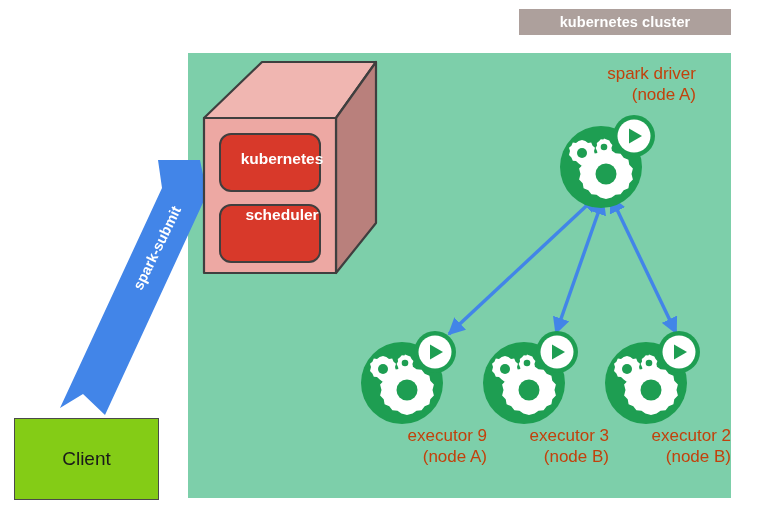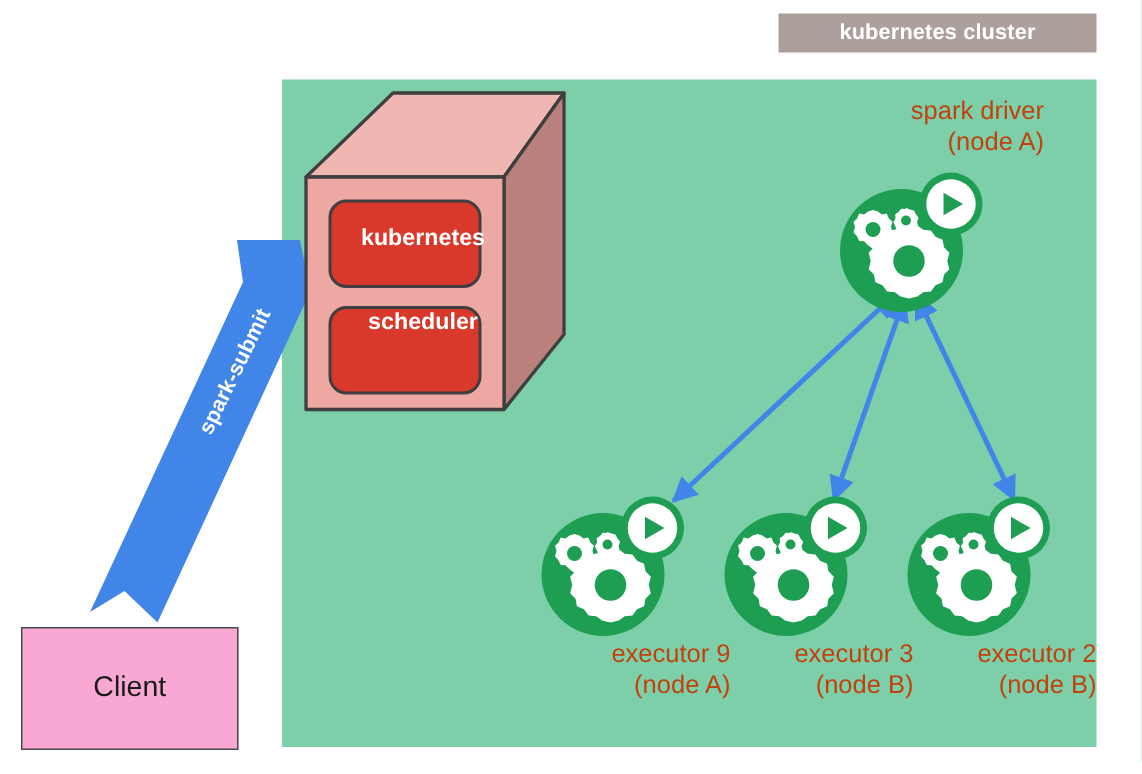--- a/index.html
+++ b/index.html
@@ -49,21 +49,21 @@
     height: 445px;
     background: #7dcfaa;
   }
 
   
   #client-box {
     left: 14px;
     top: 418px;
     width: 143px;
     height: 80px;
-    background: #f9a8d4;
+    background: #84cc16;
     border: 1.5px solid #4a4a4a;
     display: flex;
     align-items: center;
     justify-content: center;
   }
   #client-box .client-label {
     font-size: 19px;
     color: #1a1a1a;
   }
 

